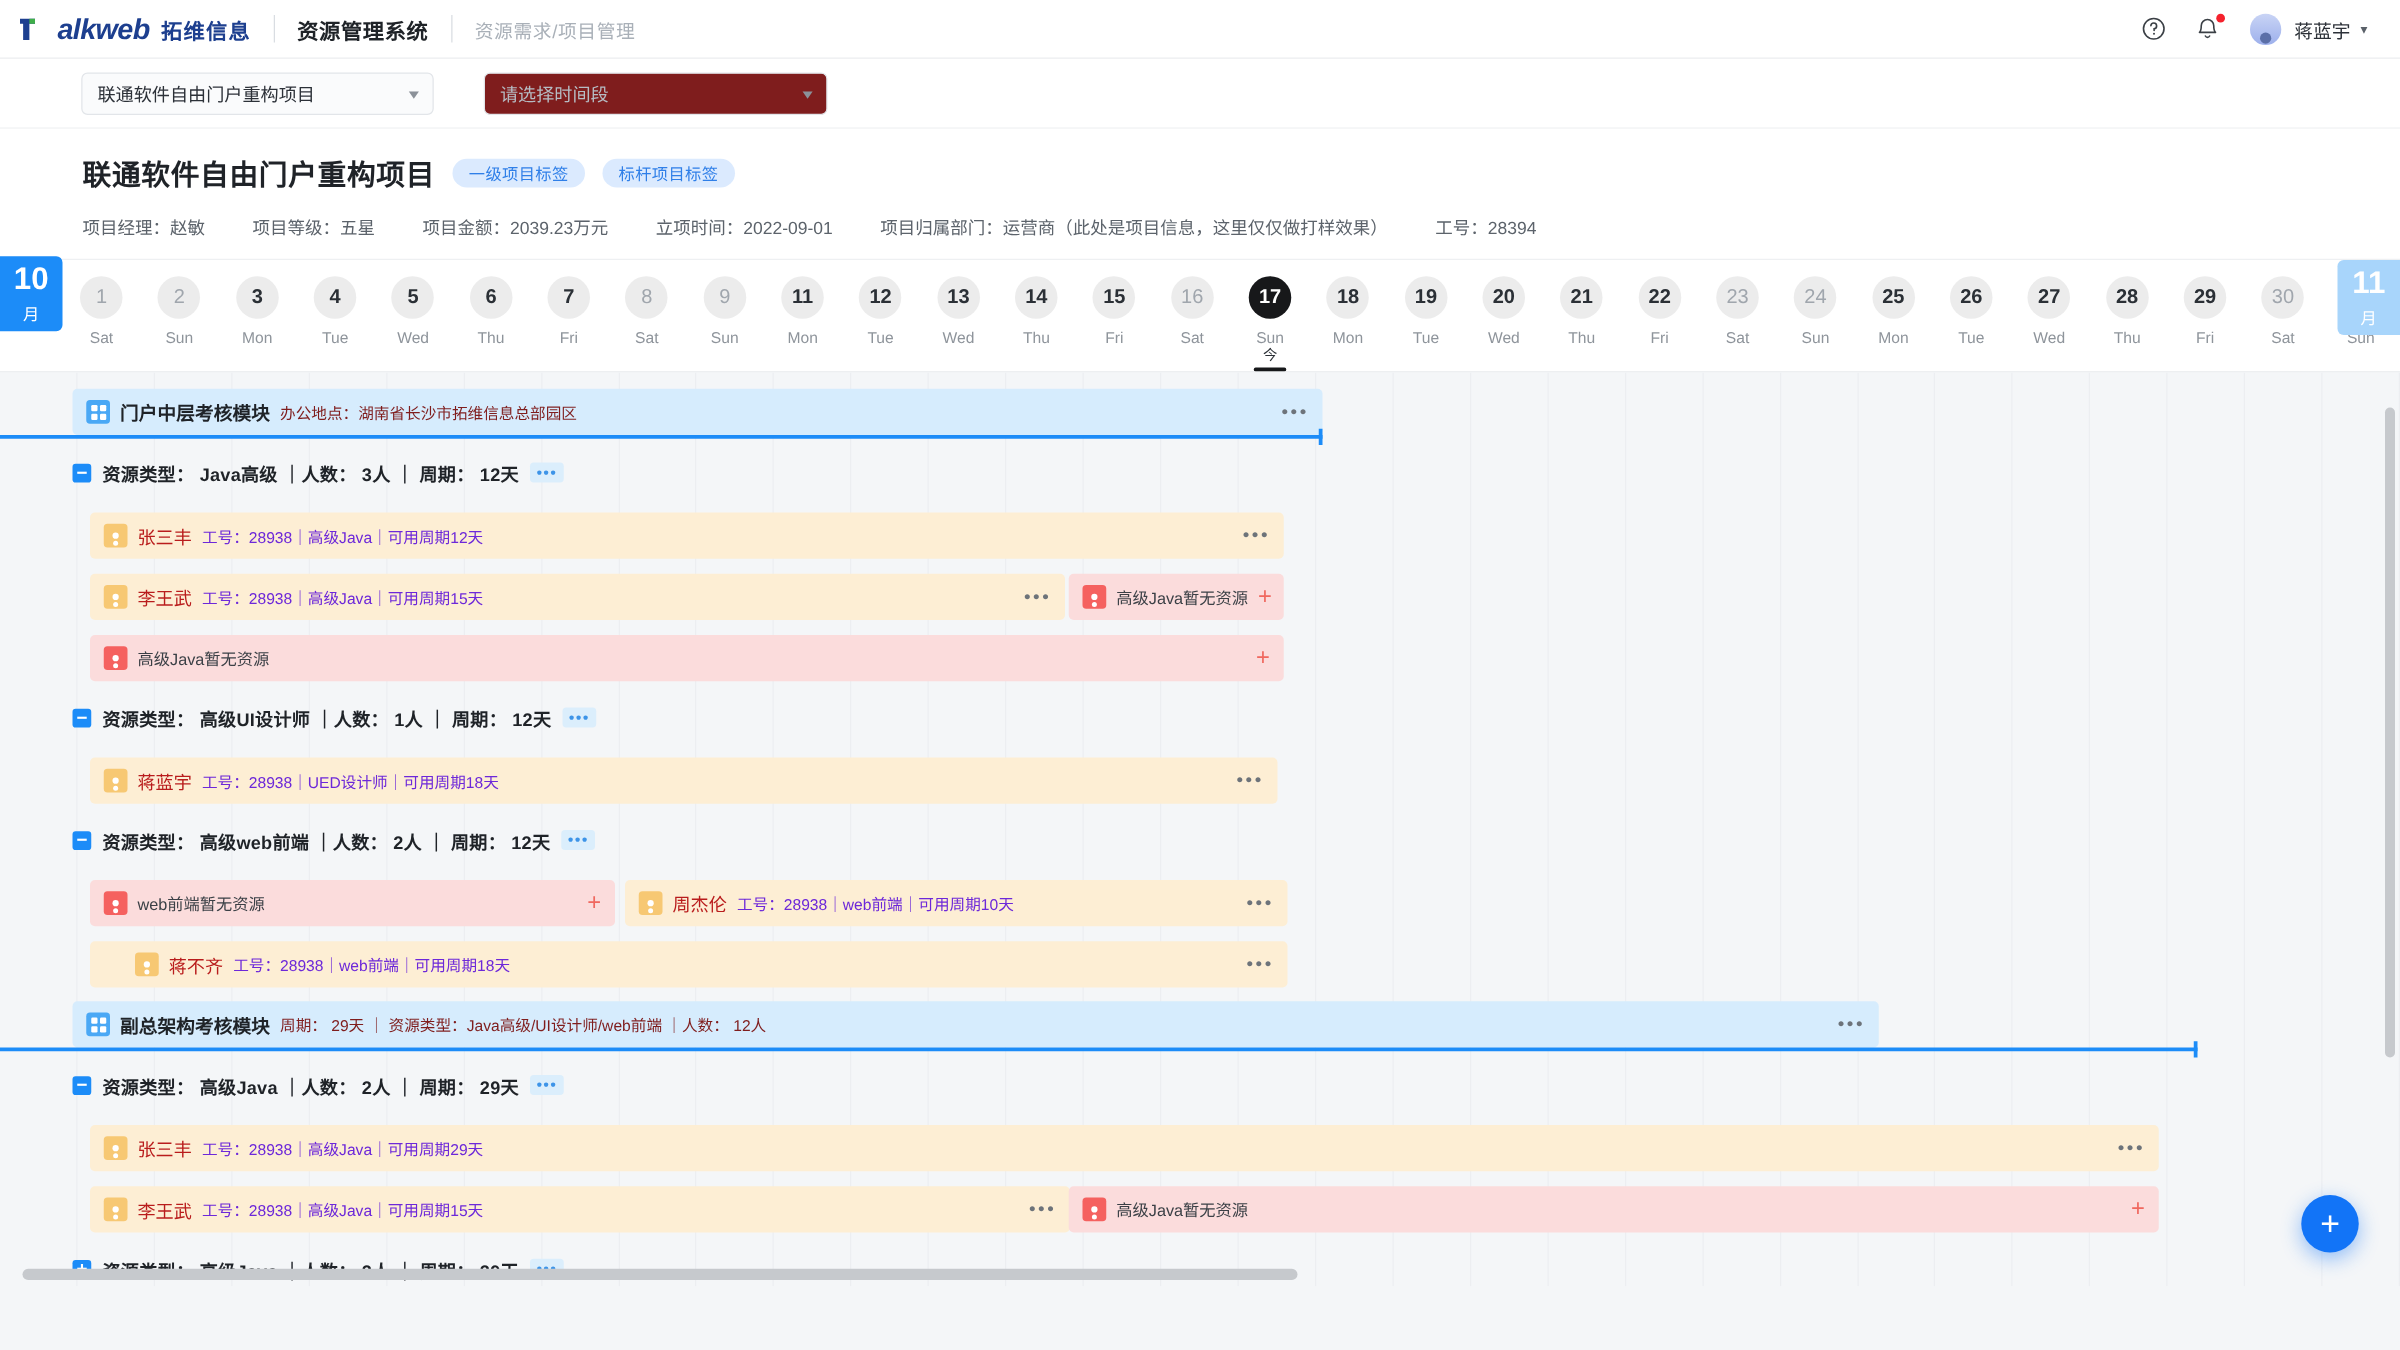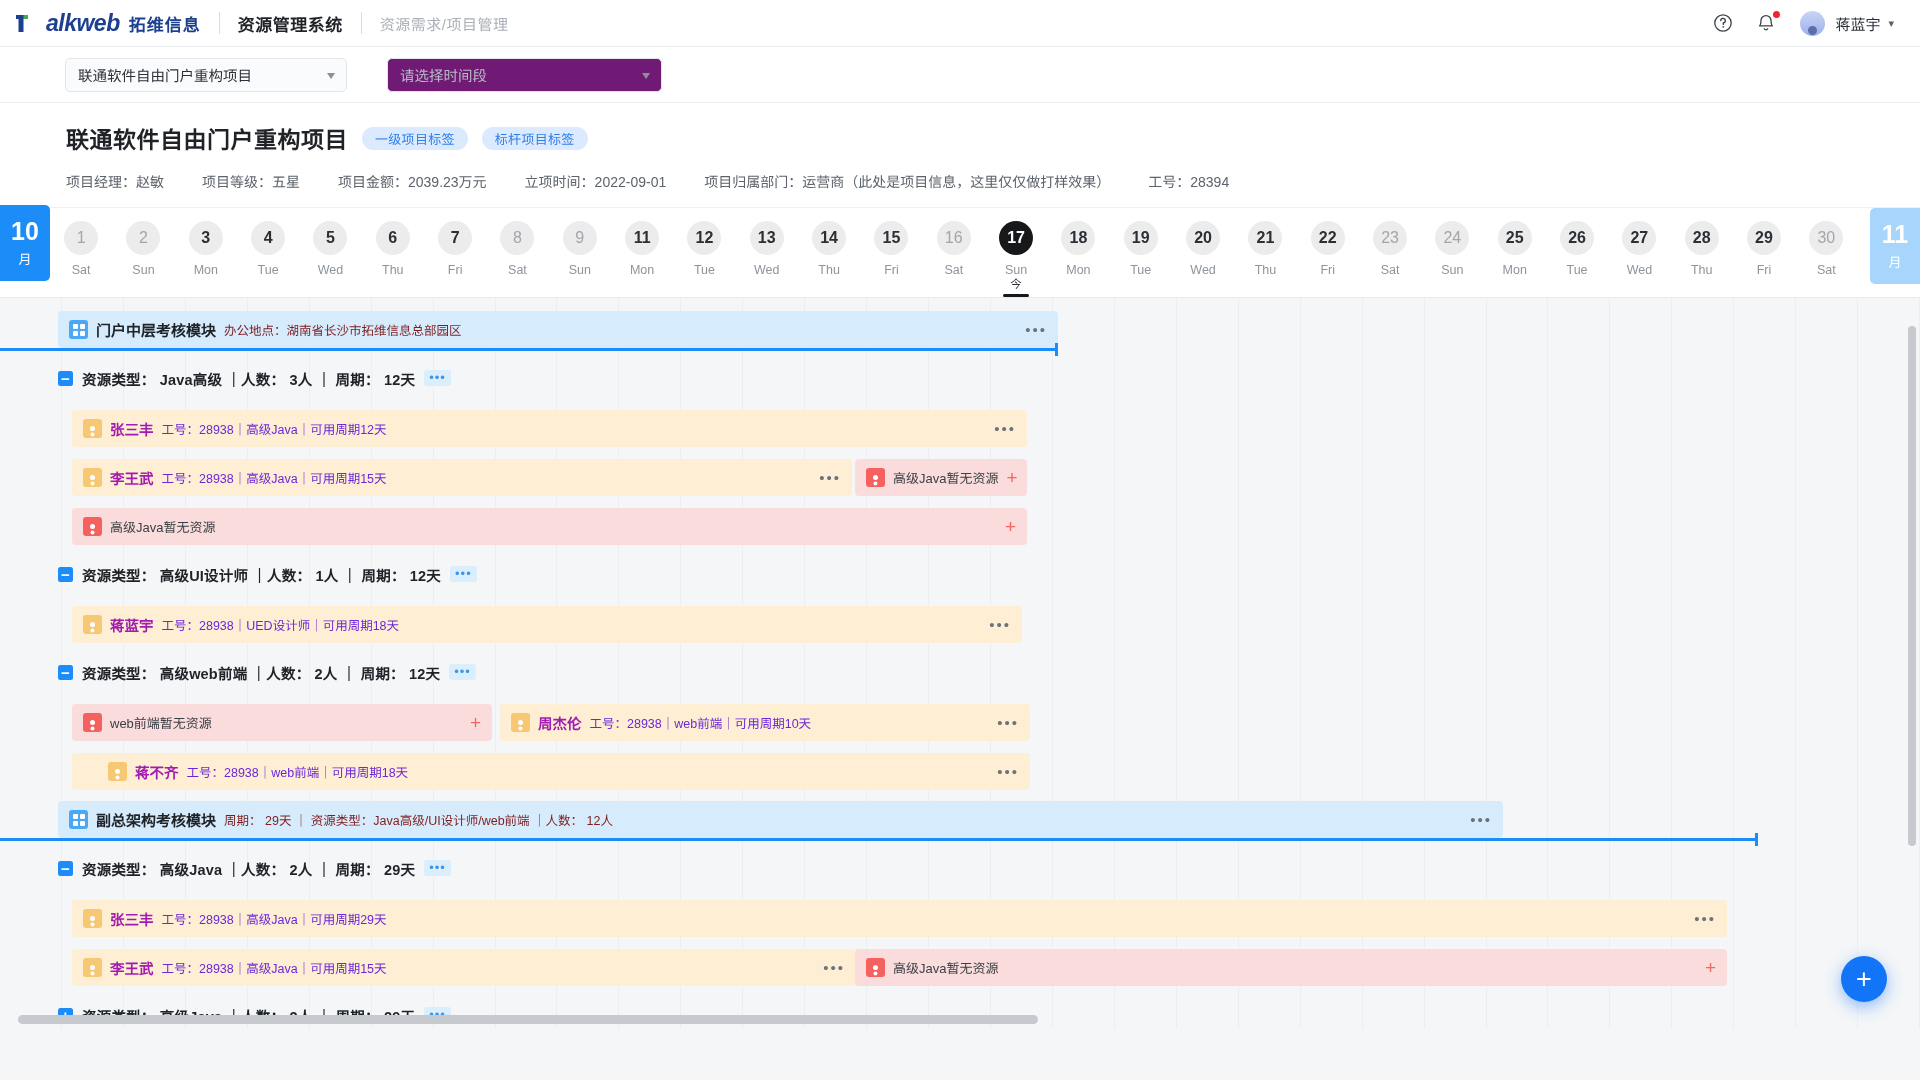--- a/index.html
+++ b/index.html
@@ -53,21 +53,21 @@
     height: 56px; background: #fff; display: flex; align-items: center;
     padding-left: 65px; gap: 40px; border-bottom: 1px solid #eef0f2;
   }
   .select {
     height: 34px; border: 1px solid #e2e5e9; border-radius: 5px;
     display: flex; align-items: center; padding: 0 12px;
     font-size: 14.5px; cursor: pointer; background: #fafbfc;
     justify-content: space-between;
   }
   .select.w1 { width: 282px; }
-  .select.w2 { width: 275px; background: #701a75; }
+  .select.w2 { width: 275px; background: #7f1d1d; }
   .select .ph { color: #b6bcc3; }
   .select .val { color: #2c3138; }
   .chev { color: #8b9199; font-size: 12px; transform: scaleX(1.35); }
 
   
   .projhead { background: #fff; padding: 18px 0 16px 66px; border-bottom:1px solid #eef0f2;}
   .proj-title-row { display:flex; align-items:center; gap:14px; }
   .proj-title { font-size: 23px; font-weight: 700; letter-spacing: .5px; }
   .tag {
     height: 23px; padding: 0 13px; border-radius: 12px;
@@ -76,21 +76,21 @@
   }
   .meta-row { margin-top: 16px; display:flex; align-items:center; gap: 38px; font-size: 14px; color: #5c636b; }
   .meta-row .k { color:#5c636b; }
 
   
   .calwrap { background:#fff; height: 90px; position: relative; border-bottom: 1px solid #e8eaed;}
   .cal-inner { display:flex; height: 100%; position:relative; }
   .month-chip {
     width: 50px; background: #1c8cf8; color:#fff;
     display:flex; flex-direction:column; align-items:center; justify-content:center;
-    border-radius: 0 5px 5px 0; height: 76px; margin-top:-3px; flex: 0 0 50px;
+    border-radius: 0 5px 5px 0; height: 60px; margin-top:-3px; flex: 0 0 50px;
   }
   .month-chip .m { font-size: 25px; font-weight: 600; line-height: 1; }
   .month-chip .u { font-size: 13px; margin-top: 5px; }
   .month-chip.right { border-radius: 5px 0 0 5px; background:#a8d5fb; position:absolute; right:0; top:3px;}
   .days { display:flex; flex: 1; }
   .day {
     flex: 1 1 0; display:flex; flex-direction:column; align-items:center;
     padding-top: 13px; position:relative; cursor:pointer;
   }
   .day .circ {
@@ -135,21 +135,21 @@
   .mod-underline { position:absolute; height: 3px; background:#1c8cf8; top: 42px; }
   .mod-cap { position:absolute; width:3px; height:13px; background:#1c8cf8; top:37px; }
 
   
   .bar.person { background: #fdeed4; }
   .bar .pav {
     width: 19px; height: 19px; border-radius: 3px; background: #f7c873;
     display:flex; align-items:center; justify-content:center; flex: 0 0 19px;
   }
   .bar .pav::before { content:''; width:5px;height:5px;border-radius:50%;background:#fff;box-shadow:0 6px 0 -0.5px #fff; }
-  .bar .pname { font-weight: 700; color:#a21caf; font-size: 14.5px;}
+  .bar .pname { font-weight: 400; color:#b91c1c; font-size: 14.5px;}
   .bar .pinfo { color:#6d28d9; font-size: 12.5px; }
 
   
   .bar.empty { background: #fbdcdc; }
   .bar.empty .pav { background:#f5615f; }
   .bar.empty .pname { font-weight: 400; color:#3b4046; font-size: 13px;}
 
   
   .restype {
     position:absolute; display:flex; align-items:center; gap: 9px;

